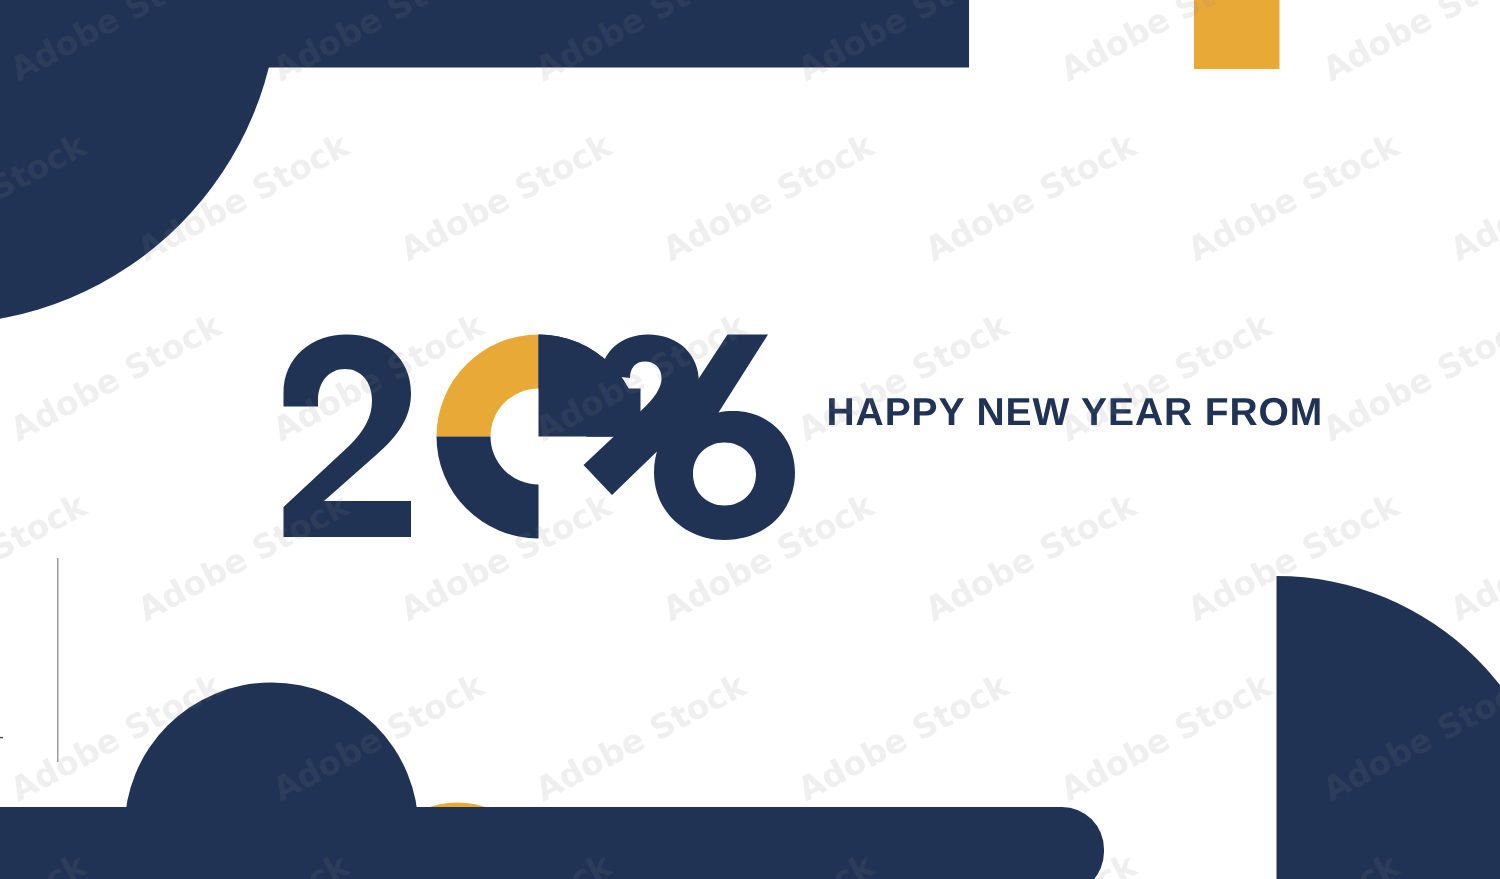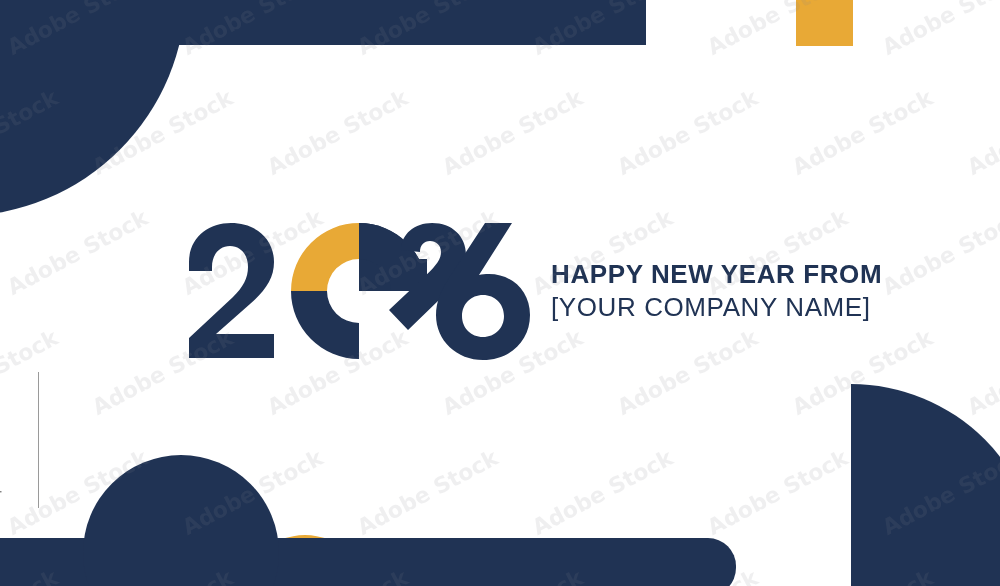--- a/index.html
+++ b/index.html
@@ -202,21 +202,20 @@
           C309 73 318 82 318 94
           C318 106 309 115 297 115
           C285 115 276 106 276 94
           C276 82 285 73 297 73 Z"></path>
       </g>
     </svg>
   </div>
 
   <div id="greeting">
     <div class="line line1">HAPPY NEW YEAR FROM</div>
-    <div class="line line2">[YOUR COMPANY NAME]</div>
   </div>
 
   <div id="wm-layer">
       <div class="wm-tile" style="left: 0px; top: 0px;">Adobe Stock</div>
       <div class="wm-tile" style="left: 175px; top: 0px;">Adobe Stock</div>
       <div class="wm-tile" style="left: 350px; top: 0px;">Adobe Stock</div>
       <div class="wm-tile" style="left: 525px; top: 0px;">Adobe Stock</div>
       <div class="wm-tile" style="left: 700px; top: 0px;">Adobe Stock</div>
       <div class="wm-tile" style="left: 875px; top: 0px;">Adobe Stock</div>
       <div class="wm-tile" style="left: -90px; top: 120px;">Adobe Stock</div>

